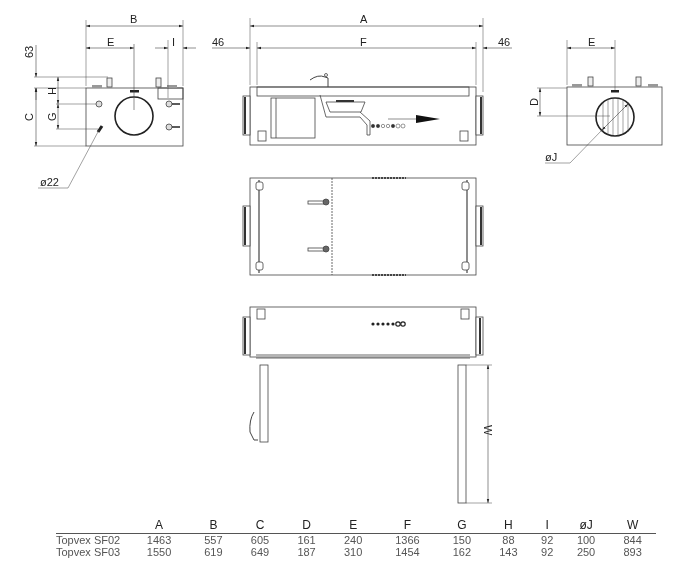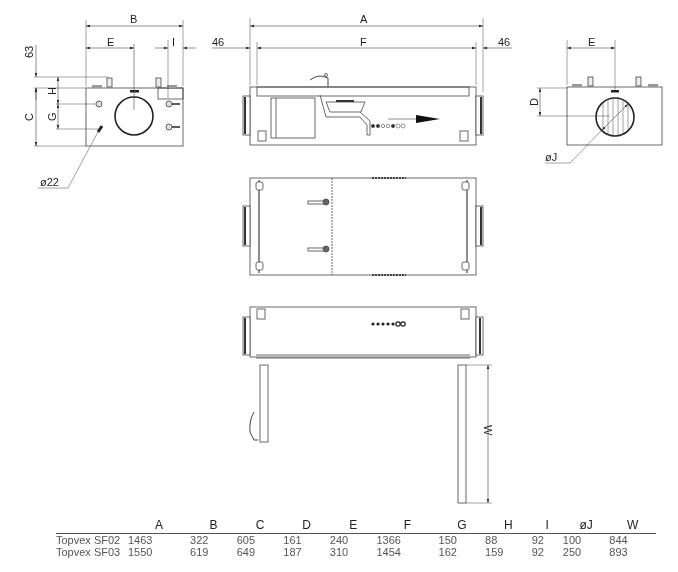--- a/index.html
+++ b/index.html
@@ -4,21 +4,21 @@
   <style>
     html, body { margin: 0; padding: 0; background: #ffffff; }
     body { width: 678px; height: 572px; position: relative; overflow: hidden;
            font-family: "Liberation Sans", sans-serif; color: #333; }
     #drawing { position: absolute; left: 0; top: 0; }
     .lbl { font-family: "Liberation Sans", sans-serif; font-size: 11px; fill: #222; }
     .tbl { position: absolute; left: 56px; top: 518px; width: 600px;
            border-collapse: collapse; font-size: 11px; color: #555; }
     .tbl th { font-weight: normal; color: #222; font-size: 12px; padding: 0 0 1px 0;
               border-bottom: 1px solid #555; text-align: center; }
-    .tbl td { padding: 0; line-height: 12px; }
+    .tbl td { text-align: center; padding: 0; line-height: 12px; }
     .tbl td.name, .tbl th.name { text-align: left; width: 72px; margin-top: 16px; }
   </style>
 </head>
 <body>
 
 <svg id="drawing" width="678" height="515" viewBox="0 0 678 515" xmlns="http://www.w3.org/2000/svg">
   <defs>
     <marker id="arr" viewBox="0 0 10 10" refX="10" refY="5" markerWidth="7" markerHeight="7" orient="auto-start-reverse">
       <path d="M0,2 L10,5 L0,8 z" fill="#222"></path>
     </marker>
@@ -236,39 +236,39 @@
       <th>H</th>
       <th>I</th>
       <th>øJ</th>
       <th>W</th>
     </tr>
   </thead>
   <tbody>
     <tr>
       <td class="name">Topvex SF02</td>
       <td>1463</td>
-      <td>322</td>
+      <td>557</td>
       <td>605</td>
       <td>161</td>
       <td>240</td>
       <td>1366</td>
       <td>150</td>
       <td>88</td>
       <td>92</td>
       <td>100</td>
       <td>844</td>
     </tr>
     <tr>
       <td class="name">Topvex SF03</td>
       <td>1550</td>
       <td>619</td>
       <td>649</td>
       <td>187</td>
       <td>310</td>
       <td>1454</td>
       <td>162</td>
-      <td>159</td>
+      <td>143</td>
       <td>92</td>
       <td>250</td>
       <td>893</td>
     </tr>
   </tbody>
 </table>
 
 </body></html>

